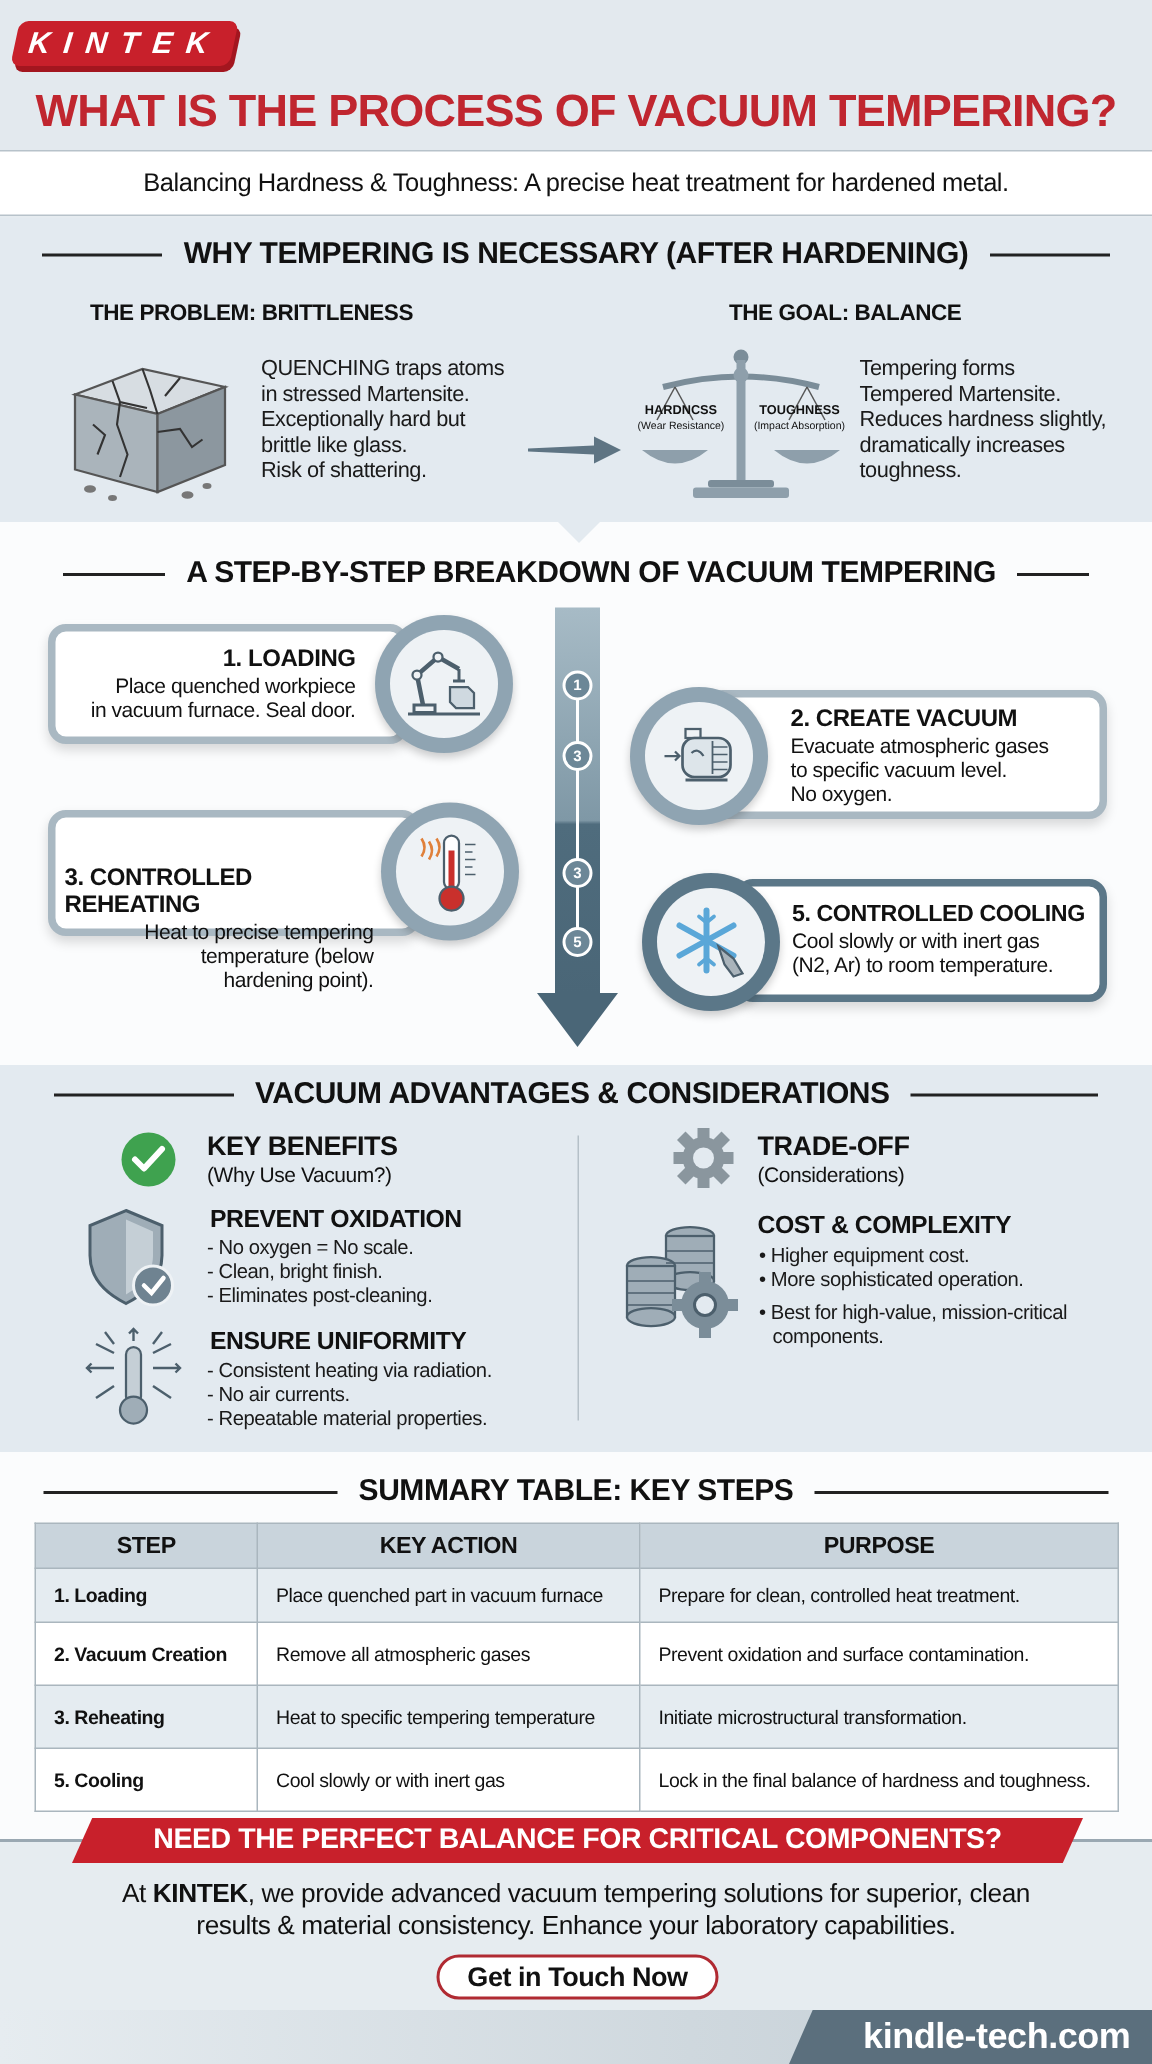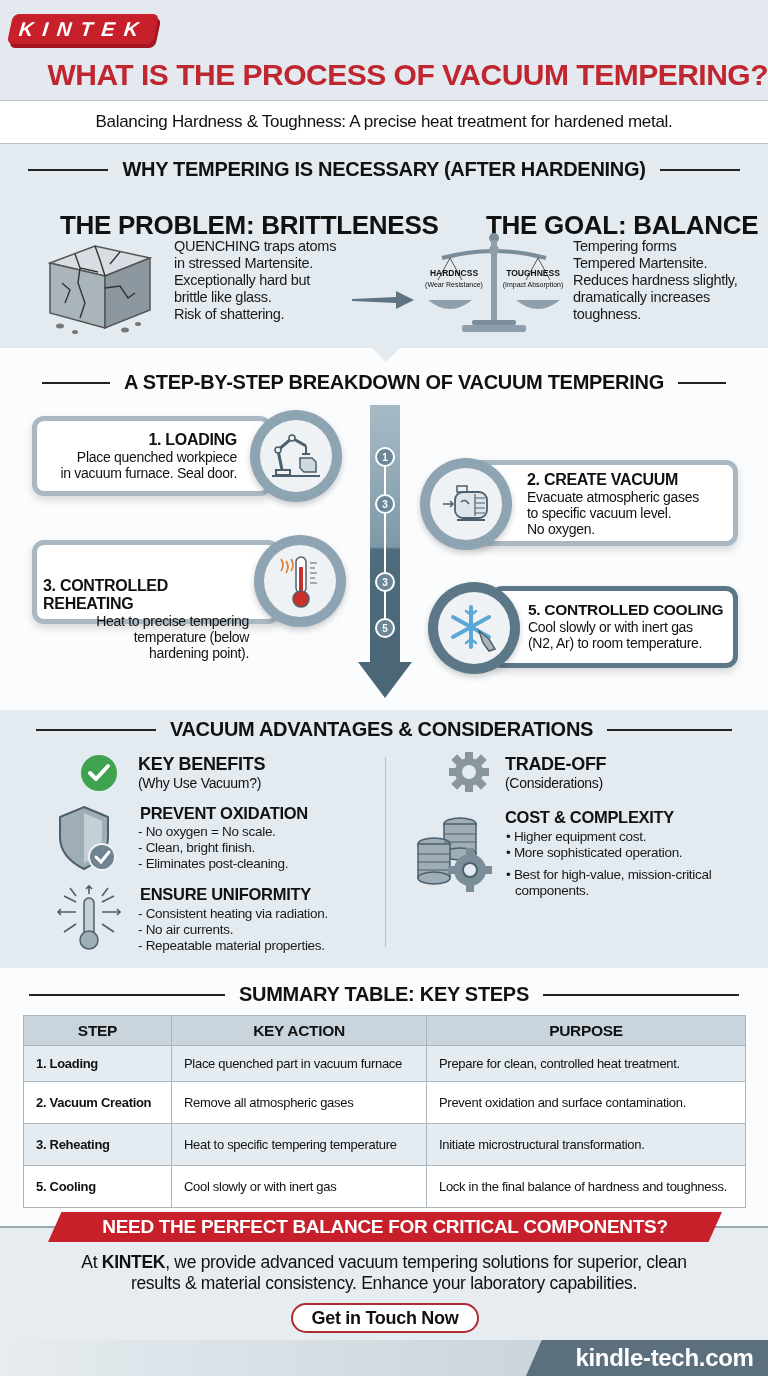--- a/index.html
+++ b/index.html
@@ -3,31 +3,31 @@
 <meta charset="utf-8">
 <style>
   * { box-sizing: border-box; margin: 0; padding: 0; }
   body { width: 768px; height: 1376px; overflow: hidden; background: #e6ecf0; font-family: "Liberation Sans", "DejaVu Sans", sans-serif; color: #111; position: relative; }
   .cond { font-family: "Liberation Sans", sans-serif; letter-spacing: -0.3px; }
 
   
   .header { position: absolute; left: 0; top: 0; width: 768px; height: 100px; background: #e3e9ee; }
   .logo { position: absolute; left: 10px; top: 14px; width: 146px; height: 30px; background: #c8202b; border-radius: 6px; transform: skewX(-12deg); box-shadow: 3px 4px 0 #a3161f; display: flex; align-items: center; justify-content: center; }
   .logo span { color: #fff; font-weight: bold; font-style: italic; font-size: 20px; letter-spacing: 9px; transform: skewX(6deg); }
-  .main-title { position: absolute; left: 0; top: 58px; width: 768px; text-align: right; color: #c0262f; font-weight: bold; font-size: 30px; letter-spacing: -0.5px; }
+  .main-title { position: absolute; left: 0; top: 58px; width: 768px; text-align: center; color: #c0262f; font-weight: bold; font-size: 30px; letter-spacing: -0.5px; }
 
   .subtitle-band { position: absolute; left: 0; top: 100px; width: 768px; height: 44px; background: #fff; border-top: 1px solid #b7c2ca; border-bottom: 1px solid #b7c2ca; display: flex; align-items: center; justify-content: center; font-size: 17px; }
 
   
   .sec1 { position: absolute; left: 0; top: 145px; width: 768px; height: 203px; background: #e3eaf0; }
   .sec-heading { position: absolute; left: 0; width: 768px; display: flex; align-items: center; justify-content: center; gap: 14px; font-weight: bold; font-size: 20px; }
   .sec-heading .rule { height: 2px; background: #222; flex: 1; }
   .sec-heading .rule.l { margin-left: 22px; max-width: 80px; }
   .sec-heading .rule.r { margin-right: 22px; max-width: 80px; }
-  .sub-head { position: absolute; font-weight: bold; font-size: 26px; margin-top: 10px; }
+  .sub-head { position: absolute; font-weight: bold; font-size: 15px; }
   .body-text { position: absolute; font-size: 14.5px; line-height: 17px; color: #1a1a1a; }
   .pointer-down { position: absolute; left: 372px; top: 348px; width: 0; height: 0; border-left: 14px solid transparent; border-right: 14px solid transparent; border-top: 14px solid #e3eaf0; }
 
   
   .sec2 { position: absolute; left: 0; top: 348px; width: 768px; height: 362px; background: #fbfcfd; }
   .timeline-bar { position: absolute; left: 370px; top: 405px; width: 30px; height: 258px; background: linear-gradient(#a7bbc6 0%, #7f98a6 55%, #4f6c7d 56%, #4a6677 100%); }
   .timeline-arrow { position: absolute; left: 358px; top: 662px; width: 0; height: 0; border-left: 27px solid transparent; border-right: 27px solid transparent; border-top: 36px solid #4a6677; }
   .timeline-line { position: absolute; left: 384px; top: 455px; width: 2px; height: 175px; background: #fff; }
   .node { position: absolute; width: 20px; height: 20px; border-radius: 50%; background: #6c8797; border: 2px solid #fff; color: #fff; font-size: 10px; font-weight: bold; display: flex; align-items: center; justify-content: center; }
 

